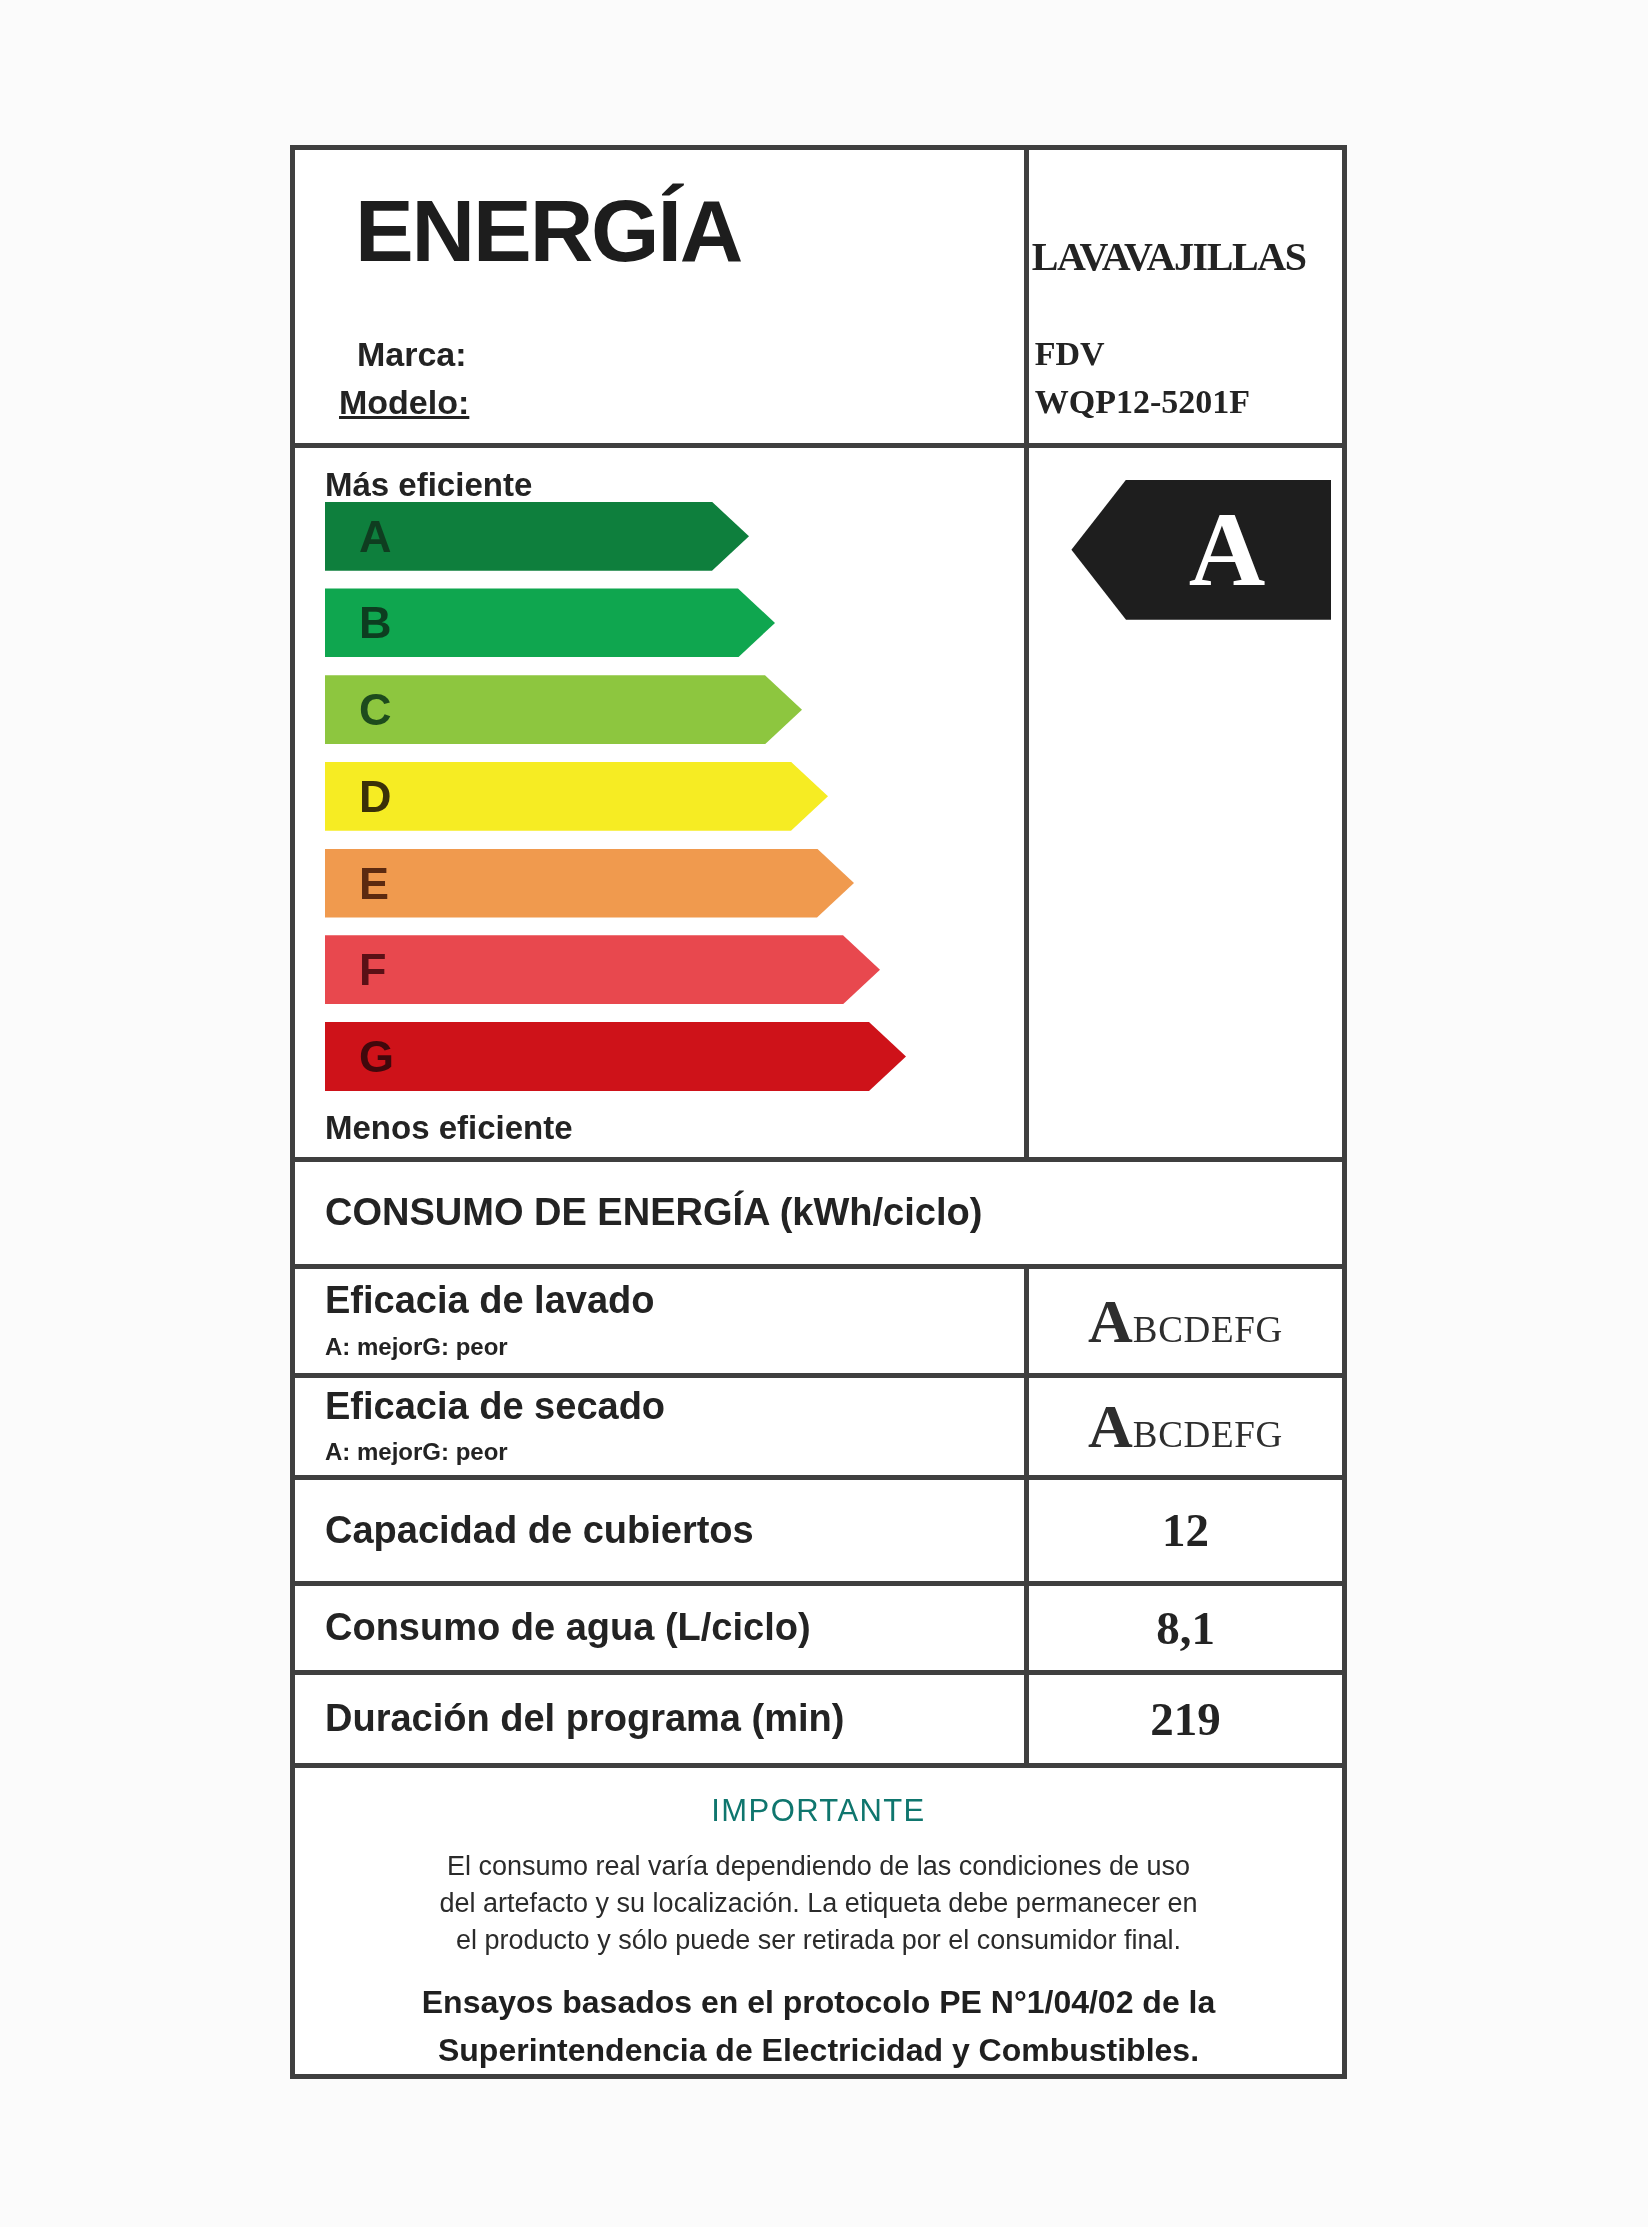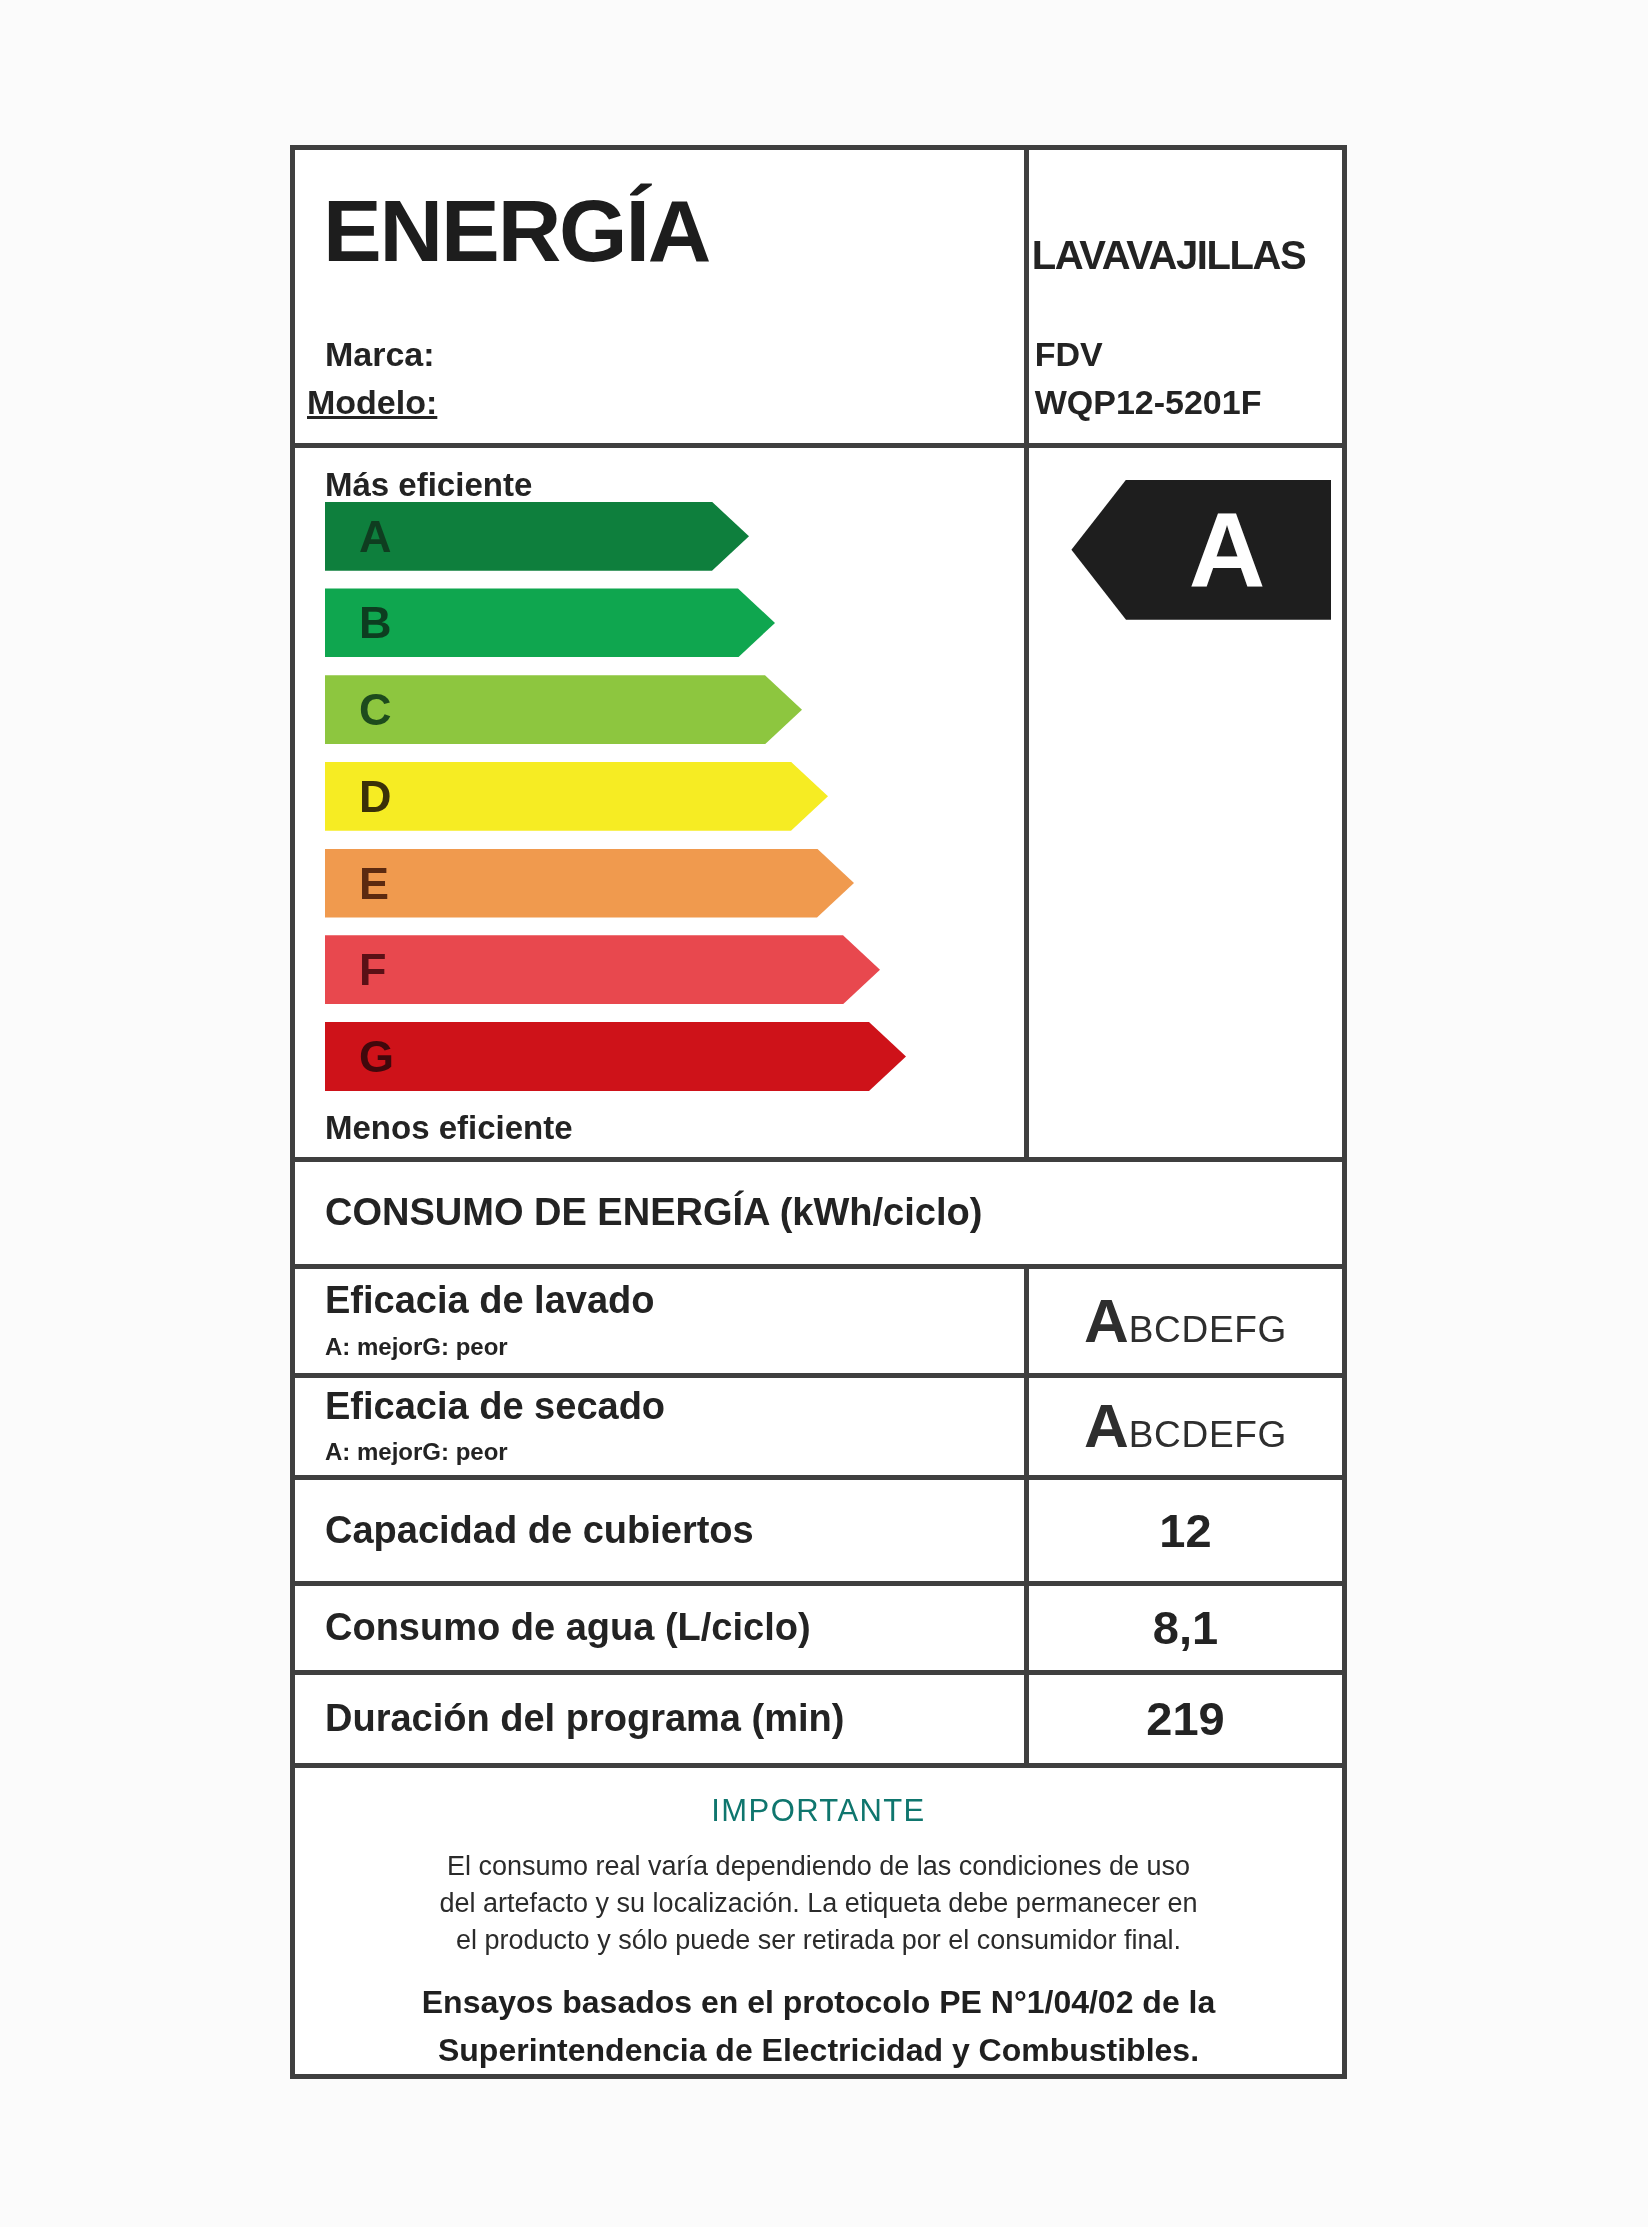--- a/index.html
+++ b/index.html
@@ -21,23 +21,23 @@
     width:1057px; height:1934px;
     background:#ffffff;
     border:5.7px solid var(--border);
     display:flex;
     flex-direction:column;
   }
   .row{display:flex;border-top:5px solid var(--border);}
   .row.first{border-top:none;}
   .cell-left{flex:1;position:relative;}
   .cell-right{width:318px;border-left:5px solid var(--border);position:relative;
-    display:flex;align-items:center;justify-content:center;}
-  
-  .row.header{height:306px;}
+    display:flex;align-items:center;justify-content:center;font-family:Liberation Serif, serif;}
+  
+  .row.header{height:306px;margin-left:32px;}
   .hdr-title{position:absolute;left:28px;top:30px;font-size:88px;font-weight:bold;letter-spacing:-2.1px;color:#1d1d1d;}
   .hdr-brand-label{position:absolute;left:30px;top:185px;font-size:34px;font-weight:bold;}
   .hdr-model-label{position:absolute;left:12px;top:233px;font-size:34px;font-weight:bold;text-decoration:underline;}
   .header .cell-right{display:block;}
   .hdr-product{position:absolute;left:2.8px;top:83px;font-size:40px;font-weight:bold;letter-spacing:-1.4px;white-space:nowrap;}
   .hdr-brand-value{position:absolute;left:5.7px;top:185px;font-size:34px;font-weight:bold;}
   .hdr-model-value{position:absolute;left:5.7px;top:233px;font-size:34px;font-weight:bold;}
   
   .row.scale{height:726px;}
   .scale-left{padding:19px 0 12px 30px;}

